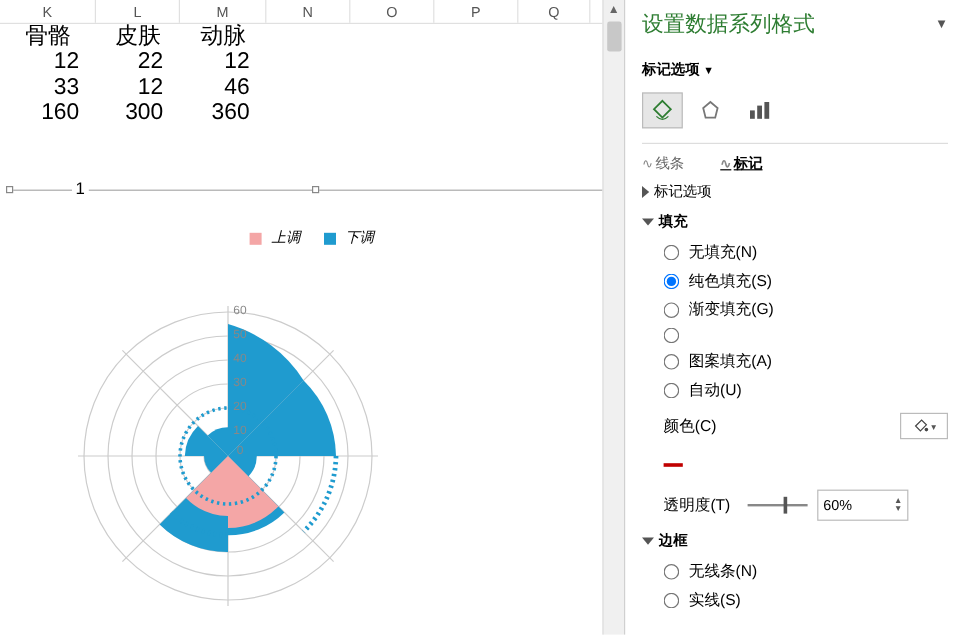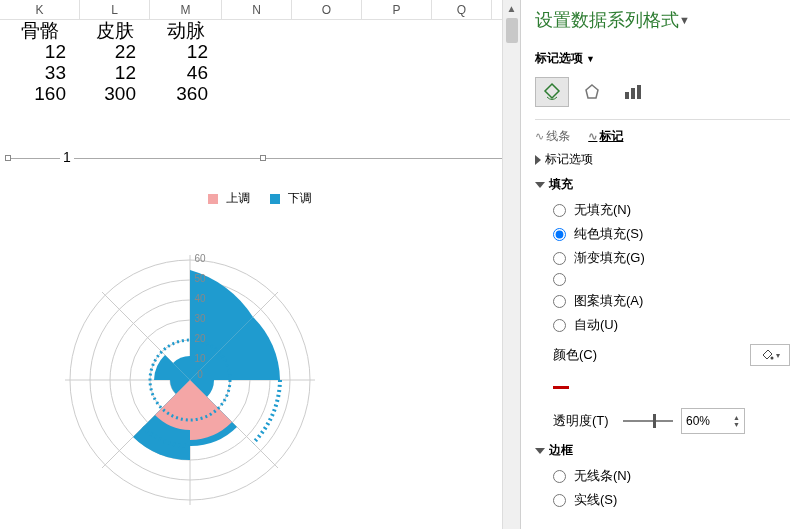--- a/index.html
+++ b/index.html
@@ -9,56 +9,56 @@
   .colcell { border-right: 1px solid #e0e0e0; text-align: center; line-height: 20px; }
   .dataarea { padding: 0; font-size: 19px; }
   .drow { display: flex; height: 21px; }
   .dcell { text-align: right; padding-right: 14px; line-height: 21px; }
   .cK { width: 80px; } .cL { width: 70px; } .cM { width: 72px; } .cN { width: 70px; } .cO { width: 70px; } .cP { width: 70px; } .cQ { width: 60px; }
   .hrow .dcell { text-align: center; padding-right: 0; }
   .chart-handle { position: absolute; top: 158px; left: 5px; right: 5px; height: 18px; border-top: 1px solid #aaa; }
   .chart-handle .num { position: absolute; left: 55px; top: -10px; background: #fff; padding: 0 3px; font-size: 14px; }
   .chart-handle .dot { position: absolute; width: 6px; height: 6px; border: 1px solid #888; background: #fff; top: -4px; }
   .legend { position: absolute; top: 190px; left: 0; width: 520px; text-align: center; font-size: 12px; }
-  .legend span { margin: 0 4px; }
+  .legend span { margin: 0 4px; font-style: italic; }
   .lg-box { display: inline-block; width: 10px; height: 10px; vertical-align: middle; margin-right: 2px; }
   .lg-up { background: #f4a6a6; }
   .lg-dn { background: #1f9bcf; }
   .radar-wrap { position: absolute; top: 215px; left: 40px; width: 300px; height: 300px; }
   .radar-wrap svg { width: 100%; height: 100%; }
   .scroll { position: absolute; right: 0; top: 0; bottom: 0; width: 18px; background: #f0f0f0; border-left: 1px solid #ddd; }
   .scroll .up { position: absolute; top: 0; width: 100%; height: 18px; text-align: center; font-size: 10px; line-height: 18px; color: #666; }
   .scroll .thumb { position: absolute; top: 18px; width: 12px; left: 3px; height: 25px; background: #c8c8c8; border-radius: 2px; }
   .right { flex: 1; background: #fff; border-left: 1px solid #d0d0d0; padding: 8px 10px 0 14px; font-size: 13px; overflow: hidden; }
-  .panel-title { color: #2e7d32; font-size: 18px; font-weight: normal; margin-bottom: 18px; display: flex; align-items: center; }
+  .panel-title { color: #2e7d32; font-size: 18px; font-weight: normal; margin-bottom: 18px; display: flex; align-items: center; justify-content: space-between; }
   .panel-title .drop { font-size: 11px; color: #555; }
   .series-opt { font-size: 12px; font-weight: bold; margin: 6px 0 10px; }
   .series-opt .arr { font-size: 9px; margin-left: 3px; }
   .icon-row { display: flex; gap: 6px; margin-bottom: 12px; }
   .icon-btn { width: 34px; height: 30px; border: 1px solid transparent; display: flex; align-items: center; justify-content: center; }
   .icon-btn.active { background: #e6e6e6; border: 1px solid #bbb; }
-  .tabs { display: flex; gap: 18px; border-top: 1px solid #ddd; padding-top: 8px; margin-bottom: 6px; font-size: 12px; }
+  .tabs { display: flex; gap: 30px; border-top: 1px solid #ddd; padding-top: 8px; margin-bottom: 6px; font-size: 12px; }
   .tab { color: #666; }
   .tab.active { color: #000; font-weight: bold; text-decoration: underline; }
   .tab .wave { font-size: 11px; margin-right: 2px; color: #888; }
   .section { margin: 6px 0; font-size: 12px; }
   .sec-head { font-weight: normal; margin: 6px 0 8px; }
   .sec-head .tri { display: inline-block; width: 0; height: 0; margin-right: 4px; vertical-align: middle; }
   .tri-right { border-top: 5px solid transparent; border-bottom: 5px solid transparent; border-left: 6px solid #555; }
   .tri-down { border-left: 5px solid transparent; border-right: 5px solid transparent; border-top: 6px solid #555; }
   .radio-row { display: flex; align-items: center; margin: 6px 0 6px 18px; font-size: 13px; }
   .radio-row input { margin-right: 8px; }
   .prop-row { display: flex; align-items: center; margin: 10px 0 8px 18px; font-size: 13px; }
   .prop-row .lbl { flex: 0 0 70px; }
   .color-btn { width: 40px; height: 22px; border: 1px solid #bbb; margin-left: auto; display: flex; align-items: center; justify-content: center; gap: 2px; background: #fff; }
   .color-btn .bar { width: 16px; height: 3px; background: #c00000; }
   .slider { flex: 1; display: flex; align-items: center; gap: 8px; }
   .slider-track { flex: 0 0 50px; height: 2px; background: #888; position: relative; }
   .slider-track .knob { position: absolute; width: 3px; height: 14px; background: #555; top: -6px; left: 30px; }
-  .spin { width: 64px; height: 22px; border: 1px solid #bbb; font-size: 12px; padding: 12px 4px; display: flex; align-items: center; justify-content: space-between; }
+  .spin { width: 76px; height: 22px; border: 1px solid #bbb; font-size: 12px; padding: 12px 4px; display: flex; align-items: center; justify-content: space-between; }
   .spin .arrows { display: flex; flex-direction: column; font-size: 7px; line-height: 7px; color: #555; }
 </style>
 </head>
 <body>
 
 <div class="left">
   <div class="colrow">
     <div class="colcell cK">K</div>
     <div class="colcell cL">L</div>
     <div class="colcell cM">M</div>

